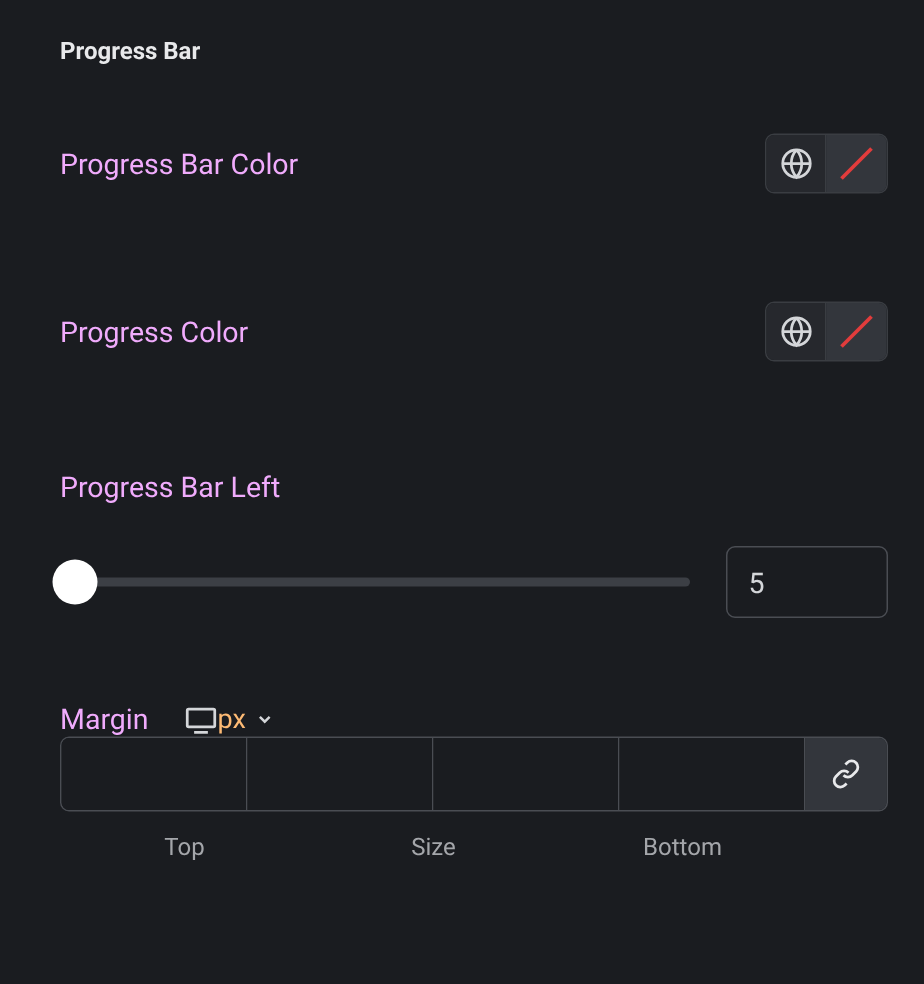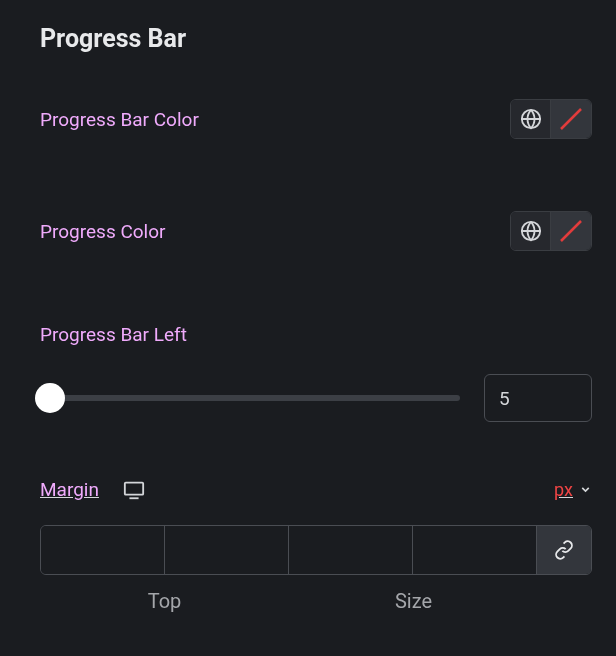--- a/index.html
+++ b/index.html
@@ -7,21 +7,21 @@
     background: #1a1c20;
     color: #d4d6d9;
     font-family: -apple-system, BlinkMacSystemFont, "Segoe UI", Roboto, sans-serif;
     width: 616px;
     height: 656px;
     padding: 24px 24px 24px 40px;
     font-size: 18px;
   }
   .section-title {
     font-weight: 700;
-    font-size: 25px;
+    font-size: 16px;
     color: #e8e9eb;
     margin-bottom: 46px;
   }
   .control-row {
     display: flex;
     align-items: center;
     justify-content: space-between;
     margin-bottom: 72px;
   }
   .control-label {
@@ -99,34 +99,31 @@
     border-radius: 6px;
     color: #d4d6d9;
     font-size: 19px;
     padding: 0 14px;
     display: flex;
     align-items: center;
   }
   .margin-header {
     display: flex;
     align-items: center;
-    justify-content: space-between;
-    margin-bottom: 24px;
-    text-decoration: underline;
   }
   .margin-left-group {
     display: flex;
     align-items: center;
     gap: 24px;
   }
   .unit-select {
     display: flex;
     align-items: center;
     gap: 6px;
-    color: #ef4444;
+    color: #fdba74;
     font-size: 18px;
     cursor: pointer;
   }
   .margin-grid {
     display: flex;
     border: 1px solid #4a4d53;
     border-radius: 6px;
     overflow: hidden;
     height: 50px;
   }
@@ -153,21 +150,21 @@
     justify-content: center;
     cursor: pointer;
   }
   .margin-labels {
     display: flex;
     margin-top: 14px;
   }
   .margin-labels > div {
     flex: 1;
     text-align: center;
-    font-size: 20px;
+    font-size: 16px;
     color: #a4a6aa;
   }
   .margin-labels > .spacer {
     width: 54px;
     flex: none;
   }
   svg { display: block; }
 </style>
 </head>
 <body>
@@ -271,15 +268,16 @@
           <path d="M10 13a5 5 0 0 0 7.07 0l3-3a5 5 0 0 0-7.07-7.07l-1.5 1.5"></path>
           <path d="M14 11a5 5 0 0 0-7.07 0l-3 3a5 5 0 0 0 7.07 7.07l1.5-1.5"></path>
         </svg>
       </span>
     </div>
   </div>
 
   <div class="margin-labels">
     <div>Top</div>
     <div>Size</div>
+    <div>Bottom</div>
     <div class="spacer"></div>
   </div>
 </div>
 
 </body></html>

